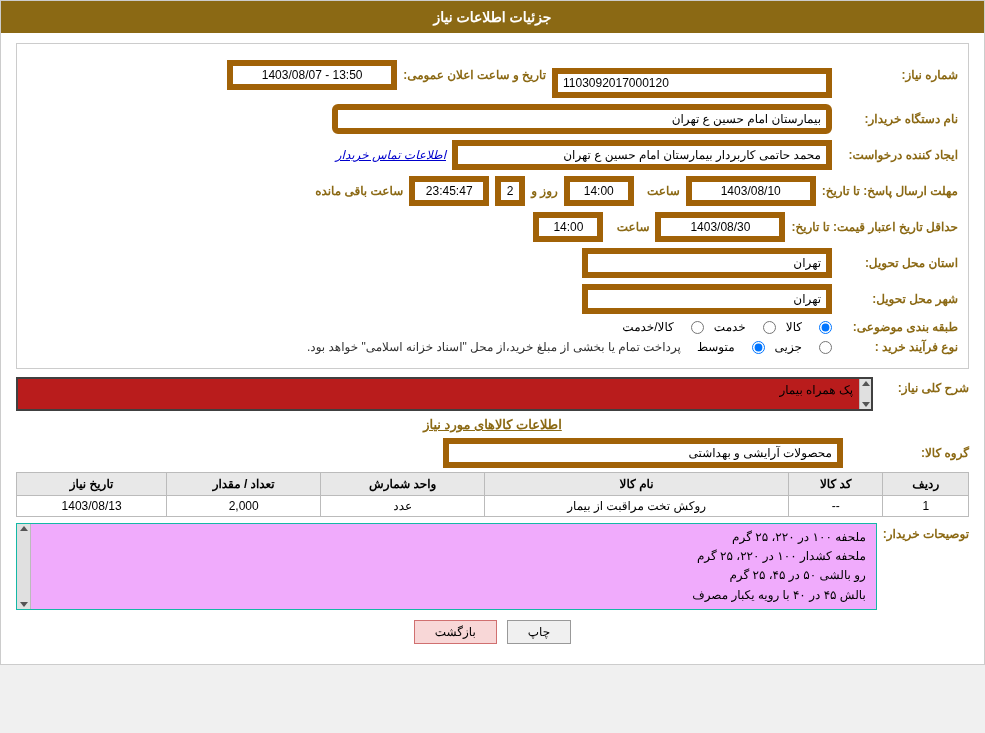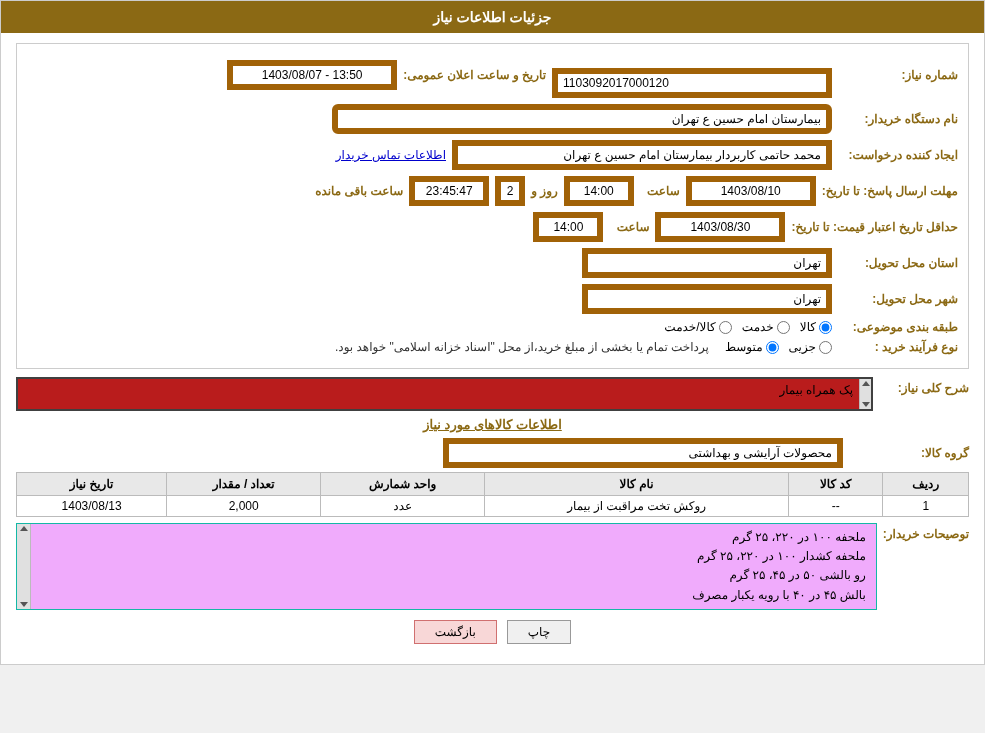--- a/index.html
+++ b/index.html
@@ -68,31 +68,32 @@
     .field-date {
       width: 130px;
     }
     .field-time {
       width: 70px;
     }
     .link-text {
       color: #0000cc;
       text-decoration: underline;
       cursor: pointer;
+      font-style: italic;
     }
     .radio-group {
       display: flex;
       align-items: center;
       gap: 10px;
       direction: rtl;
     }
     .radio-item {
       display: flex;
       align-items: center;
-      gap: 3px;
+      gap: 17px;
     }
     .watermark-area {
       position: relative;
       overflow: hidden;
     }
     .inner-section-title {
       color: #8B6914;
       font-weight: bold;
       font-size: 13px;
       text-align: center;

